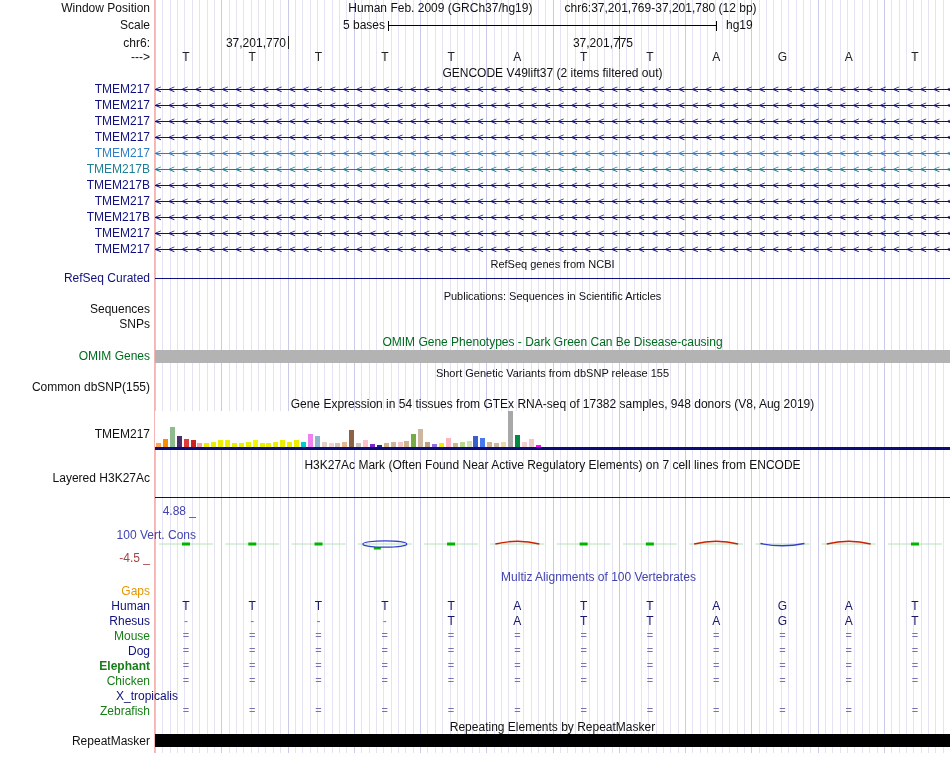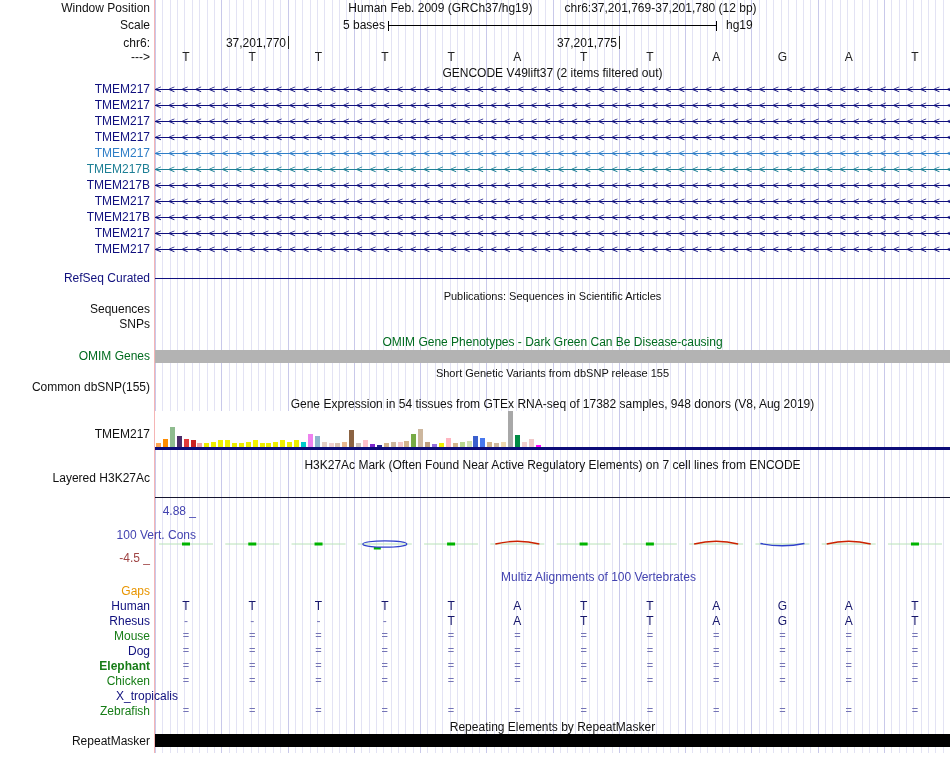--- a/index.html
+++ b/index.html
@@ -55,21 +55,21 @@
     <span>Human Feb. 2009 (GRCh37/hg19)</span>
     <span>chr6:37,201,769-37,201,780 (12 bp)</span>
   </div>
   <div class="left-label" style="top:18px">Scale</div>
   <div class="scale-text">5 bases</div>
   <div class="ruler-line"></div>
   <div class="hg19">hg19</div>
   <div class="left-label" style="top:36px">chr6:</div>
   <div class="coord-label" style="left:155px;width:131px">37,201,770</div>
   <div class="coord-tick" style="left:288px"></div>
-  <div class="coord-label" style="left:155px;width:462px">37,201,775</div>
+  <div class="coord-label" style="left:171px;width:462px">37,201,775</div>
   <div class="coord-tick" style="left:619px"></div>
   <div class="left-label" style="top:50px">---&gt;</div>
   <div id="ruler-bases">
       <span class="base-letter" style="left: 186px; top: 50px;">T</span>
       <span class="base-letter" style="left: 252.27px; top: 50px;">T</span>
       <span class="base-letter" style="left: 318.54px; top: 50px;">T</span>
       <span class="base-letter" style="left: 384.81px; top: 50px;">T</span>
       <span class="base-letter" style="left: 451.08px; top: 50px;">T</span>
       <span class="base-letter" style="left: 517.35px; top: 50px;">A</span>
       <span class="base-letter" style="left: 583.62px; top: 50px;">T</span>
@@ -132,20 +132,21 @@
         <div class="gene-line" style="background: rgb(16, 16, 126);"></div>
         <div class="chevrons" style="color: rgb(16, 16, 126);">&lt;&lt;&lt;&lt;&lt;&lt;&lt;&lt;&lt;&lt;&lt;&lt;&lt;&lt;&lt;&lt;&lt;&lt;&lt;&lt;&lt;&lt;&lt;&lt;&lt;&lt;&lt;&lt;&lt;&lt;&lt;&lt;&lt;&lt;&lt;&lt;&lt;&lt;&lt;&lt;&lt;&lt;&lt;&lt;&lt;&lt;&lt;&lt;&lt;&lt;&lt;&lt;&lt;&lt;&lt;&lt;&lt;&lt;&lt;&lt;</div>
       </div>
       <div class="left-label gene-label" style="top: 241px; color: rgb(16, 16, 126);">TMEM217</div>
       <div class="gene-row" style="top: 241px;">
         <div class="gene-line" style="background: rgb(16, 16, 126);"></div>
         <div class="chevrons" style="color: rgb(16, 16, 126);">&lt;&lt;&lt;&lt;&lt;&lt;&lt;&lt;&lt;&lt;&lt;&lt;&lt;&lt;&lt;&lt;&lt;&lt;&lt;&lt;&lt;&lt;&lt;&lt;&lt;&lt;&lt;&lt;&lt;&lt;&lt;&lt;&lt;&lt;&lt;&lt;&lt;&lt;&lt;&lt;&lt;&lt;&lt;&lt;&lt;&lt;&lt;&lt;&lt;&lt;&lt;&lt;&lt;&lt;&lt;&lt;&lt;&lt;&lt;&lt;</div>
       </div>
     </div>
 
+  <div class="track-title small" style="top:257px">RefSeq genes from NCBI</div>
   <div class="left-label navy" style="top:271px">RefSeq Curated</div>
   <div class="hline" style="top:278px;height:1px;background:#10107e"></div>
 
   <div class="track-title small" style="top:289px">Publications: Sequences in Scientific Articles</div>
   <div class="left-label" style="top:302px">Sequences</div>
   <div class="left-label" style="top:317px">SNPs</div>
 
   <div class="track-title green" style="top:335px">OMIM Gene Phenotypes - Dark Green Can Be Disease-causing</div>
   <div class="left-label green" style="top:349px">OMIM Genes</div>
   <div class="bar" id="omim-bar" style="top: 350px; height: 13px; background: rgb(179, 179, 179);"></div>

